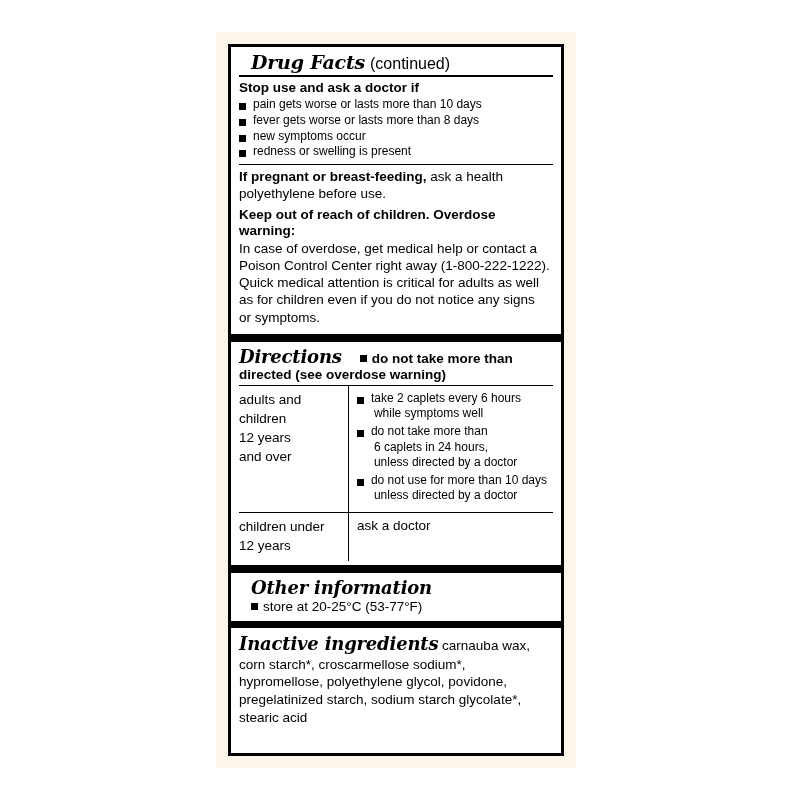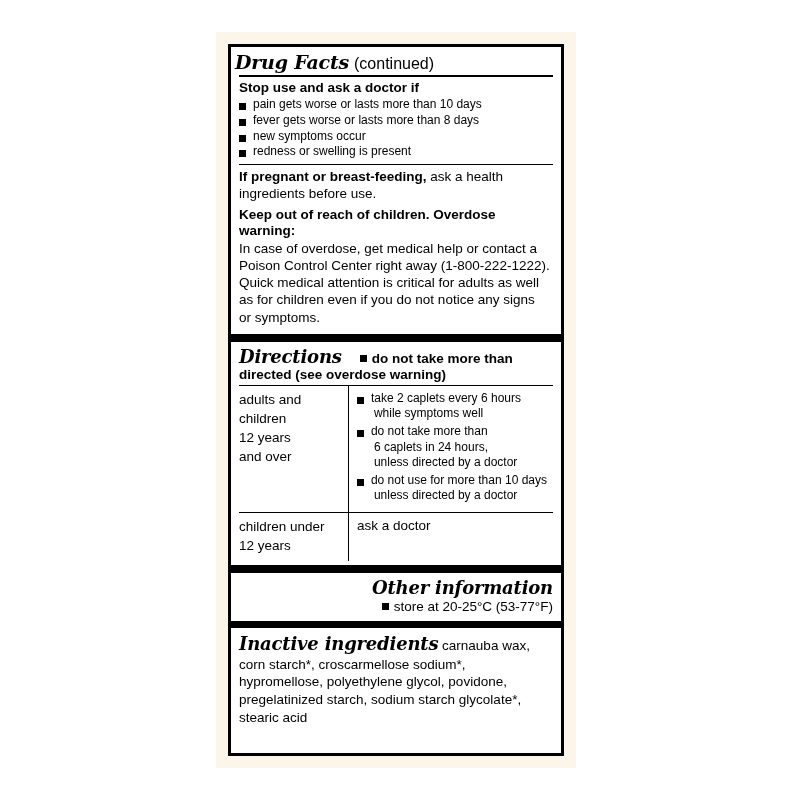--- a/index.html
+++ b/index.html
@@ -36,21 +36,21 @@
     height: 712px;
     background: #ffffff;
     border: 3px solid #000000;
     box-sizing: border-box;
     color: #000000;
     overflow: hidden;
   }
   .title-row {
     display: flex;
     align-items: baseline;
-    padding: 4px 8px 2px 4px;
+    padding: 4px 8px 2px 20px;
   }
   .dfacts {
     font-family: "DejaVu Serif", serif;
     font-style: italic;
     font-weight: bold;
     font-size: 19px;
     letter-spacing: -0.2px;
   }
   .dfacts-cont {
     font-size: 16px;
@@ -169,21 +169,20 @@
     padding-left: 14px;
     line-height: 1.3;
     margin-bottom: 2px;
   }
   table.dir ul.bl li .sub {
     display: block;
     padding-left: 3px;
   }
   .other-sec {
     padding: 4px 8px 5px 20px;
-    text-align: right;
   }
   .inactive-sec {
     padding: 4px 8px 4px 8px;
   }
   .inactive-body {
     font-size: 13.5px;
     line-height: 1.33;
   }
   .nowrap { white-space: nowrap; }
 </style>
@@ -210,21 +209,21 @@
         <li>redness or swelling is present</li>
       </ul>
     </div>
     <div class="rule-thin"></div>
 
     <div class="sec">
       <div class="txt">
         <span class="hd" style="display:inline">If pregnant or breast-feeding,</span>
         <span>ask a health</span>
       </div>
-      <div class="txt">ingredients before use.</div>
+      <div class="txt">polyethylene before use.</div>
     </div>
 
     <div class="sec" style="padding-top:0">
       <div class="hd">Keep out of reach of children. Overdose warning:</div>
       <div class="txt">In case of overdose, get medical help or contact a</div>
       <div class="txt">Poison Control Center right away (1-800-222-1222).</div>
       <div class="txt">Quick medical attention is critical for adults as well</div>
       <div class="txt">as for children even if you do not notice any signs</div>
       <div class="txt">or symptoms.</div>
     </div>

